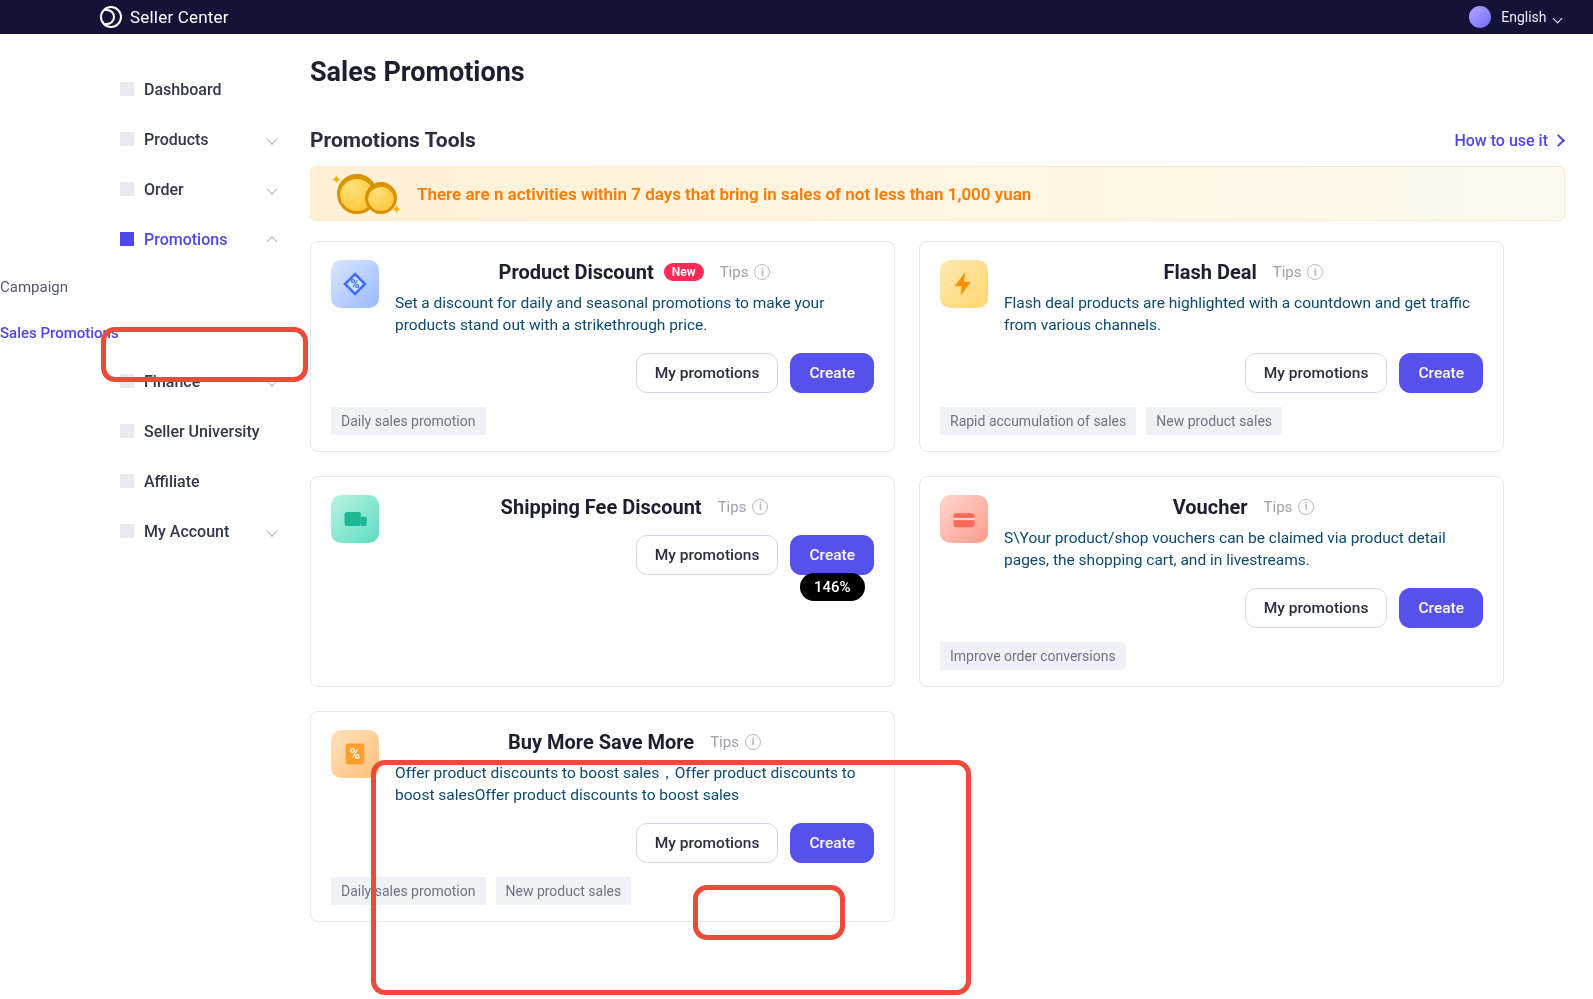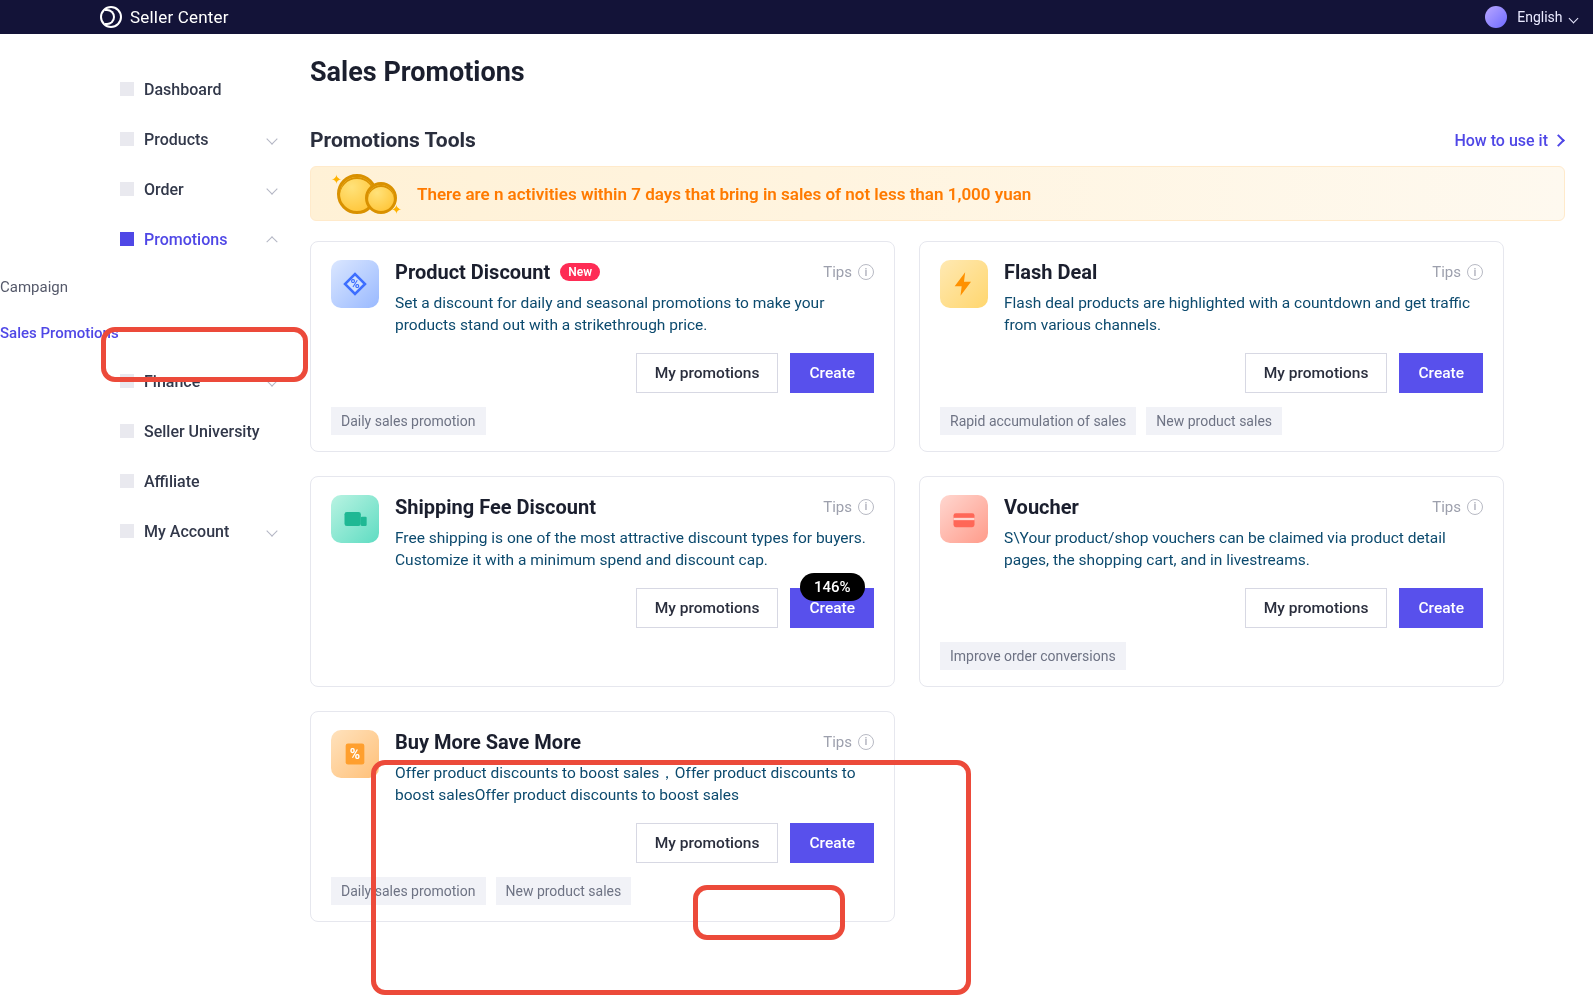--- a/index.html
+++ b/index.html
@@ -1,19 +1,19 @@
 <!DOCTYPE html>
 <html><head>
 <meta charset="utf-8">
 <style>
   * { box-sizing: border-box; margin: 0; padding: 0; font-family: -apple-system, BlinkMacSystemFont, "Segoe UI", Roboto, sans-serif; }
   body { background: #fff; width: 1593px; height: 999px; overflow: hidden; position: relative; }
 
   
-  .topbar { background:#131338; height: 34px; display:flex; align-items:center; padding:0 16px 0 100px; color:#fff; justify-content:space-between; }
+  .topbar { background:#131338; height: 34px; display:flex; align-items:center; padding:0 32px 0 100px; color:#fff; justify-content:space-between; }
   .brand { display:flex; align-items:center; gap:8px; }
   .brand-logo { width:22px; height:22px; border:2.5px solid #fff; border-radius:50%; position:relative; display:flex; align-items:center; justify-content:center;}
   .brand-logo::after { content:""; width:8px; height:12px; border:2.5px solid #fff; border-left:none; border-top-right-radius:10px; border-bottom-right-radius:10px; transform:translateX(-1px); }
   .brand-text { font-size:17px; font-weight:400; letter-spacing:.2px; }
   .topbar-right { display:flex; align-items:center; gap:10px; }
   .avatar { width:22px; height:22px; border-radius:50%; background:linear-gradient(135deg,#b9a7ff,#6e6bff); }
   .topbar-right span { font-size:14px; color:#e9e9ff; }
   .chev::after { content:""; display:inline-block; width:6px; height:6px; border-right:1.5px solid #e9e9ff; border-bottom:1.5px solid #e9e9ff; transform:rotate(45deg); margin-left:4px; vertical-align:middle; }
 
   
@@ -50,29 +50,29 @@
   .grid { display:grid; grid-template-columns: 585px 585px; gap:24px; }
   .card { border:1px solid #e6e7ee; border-radius:8px; padding:18px 20px 16px 20px; position:relative; }
   .card-top { display:flex; gap:16px; }
   .card-icon { width:48px; height:48px; border-radius:10px; flex:none; display:flex; align-items:center; justify-content:center; font-size:24px;}
   .ic-blue   { background:linear-gradient(135deg,#dbe7ff,#99b9ff); }
   .ic-yellow { background:linear-gradient(135deg,#ffe9b3,#ffd66e); }
   .ic-teal   { background:linear-gradient(135deg,#b9f3e2,#5fdcc2); }
   .ic-red    { background:linear-gradient(135deg,#ffd7d0,#ff9b8a); }
   .ic-orange { background:linear-gradient(135deg,#ffe2bd,#ffc078); }
   .card-main { flex:1; }
-  .card-title-row { display:flex; align-items:center; gap:16px; justify-content:space-between; }
+  .card-title-row { display:flex; align-items:center; gap:16px; justify-content:center; }
   .card-title-left { display:flex; align-items:center; gap:10px; }
   .card-title { font-size:20px; font-weight:700; color:#1b1f2e; }
   .badge-new { background:#fe2c55; color:#fff; font-size:12px; font-weight:600; padding:2px 8px; border-radius:10px; }
   .tips { color:#9da0ad; font-size:15px; display:flex; align-items:center; gap:6px; cursor:pointer;}
   .info-i { width:16px; height:16px; border:1.5px solid #b8bac4; border-radius:50%; display:inline-flex; align-items:center; justify-content:center; font-size:11px; color:#b8bac4; font-weight:700;}
   .card-desc { color:#0c4a6e; font-size:15.5px; margin-top:8px; line-height:1.45; }
   .card-actions { display:flex; justify-content:flex-end; gap:12px; margin-top:16px; }
-  .btn { height:40px; padding:9px 18px; border-radius:0; font-size:15.5px; font-weight:500; cursor:pointer; display:inline-flex; align-items:center; }
+  .btn { height:40px; padding:9px 18px; border-radius:11px; font-size:15.5px; font-weight:500; cursor:pointer; display:inline-flex; align-items:center; }
   .btn-outline { background:#fff; border:1px solid #d7d8e3; color:#2a2e3d; }
   .btn-primary { background:#5850ec; border:1px solid #5850ec; color:#fff; }
   .chips { display:flex; gap:10px; margin-top:14px; }
   .chip { background:#f1f2f7; color:#6e7384; font-size:14px; padding:6px 10px; border-radius:0; }
 
   .zoom-badge { position:absolute; background:#000; color:#fff; font-size:15px; font-weight:500; padding:5px 14px; border-radius:18px; z-index:50;}
 </style>
 </head>
 <body>
 
@@ -230,21 +230,20 @@
           <div class="card-main">
             <div class="card-title-row">
               <div class="card-title-left">
                 <span class="card-title">Shipping Fee Discount</span>
               </div>
               <span class="tips">
                 <span>Tips</span>
                 <span class="info-i">i</span>
               </span>
             </div>
-            <div class="card-desc">Free shipping is one of the most attractive discount types for buyers. Customize it with a minimum spend and discount cap.</div>
             <div class="card-actions">
               <button class="btn btn-outline">My promotions</button>
               <button class="btn btn-primary">Create</button>
             </div>
           </div>
         </div>
       </div>
 
       <div class="card">
         <div class="card-top">

